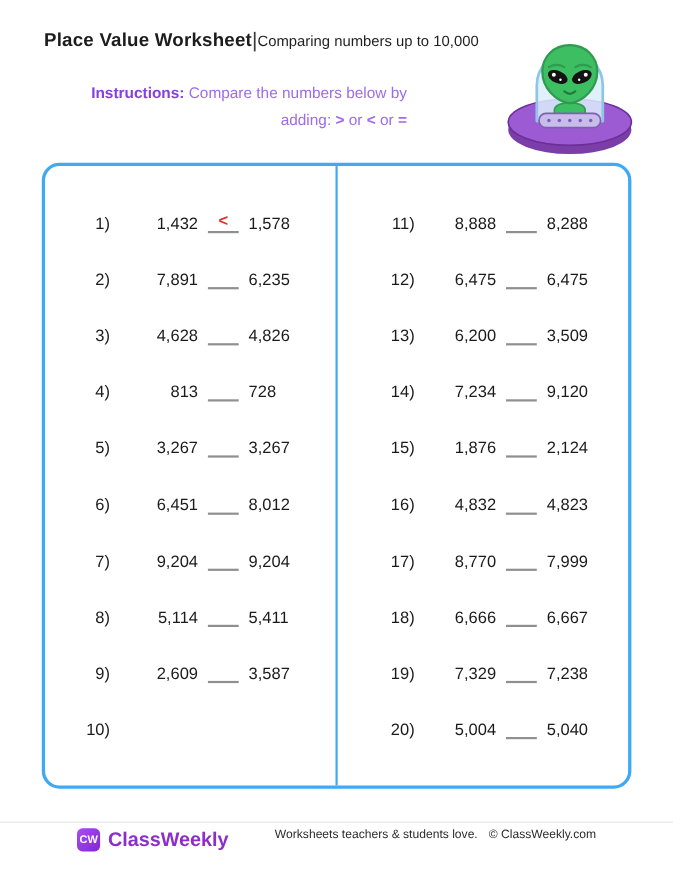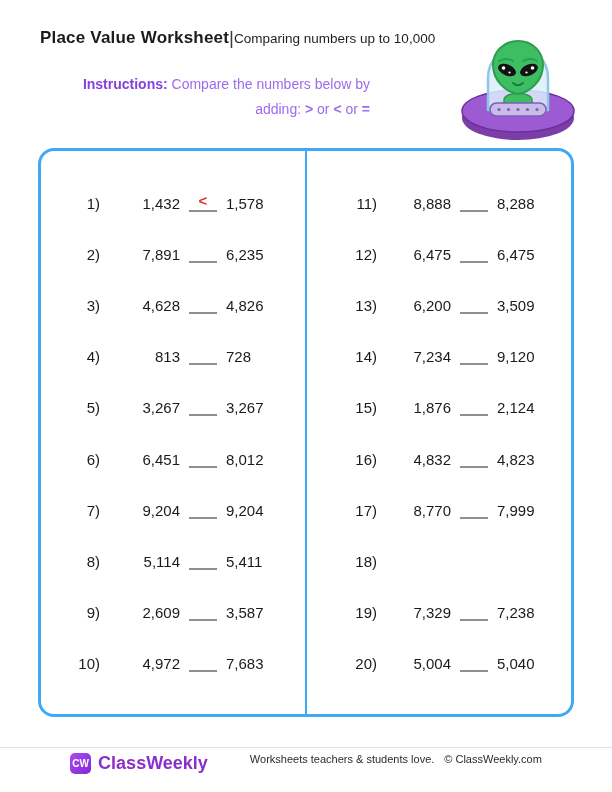--- a/index.html
+++ b/index.html
@@ -190,27 +190,20 @@
       <span class="operand">2,609</span>
       <span class="blank">
         
       </span>
       <span class="operand">3,587</span>
     </span>
   </div>
 
   <div class="problem-row">
     <span class="problem-number">10)</span>
-    <span class="expression">
-      <span class="operand">4,972</span>
-      <span class="blank">
-        
-      </span>
-      <span class="operand">7,683</span>
-    </span>
   </div>
 </div>
     <div class="col col-right" id="col-right">
   <div class="problem-row">
     <span class="problem-number">11)</span>
     <span class="expression">
       <span class="operand">8,888</span>
       <span class="blank">
         
       </span>
@@ -279,20 +272,27 @@
       <span class="operand">8,770</span>
       <span class="blank">
         
       </span>
       <span class="operand">7,999</span>
     </span>
   </div>
 
   <div class="problem-row">
     <span class="problem-number">18)</span>
+    <span class="expression">
+      <span class="operand">6,666</span>
+      <span class="blank">
+        
+      </span>
+      <span class="operand">6,667</span>
+    </span>
   </div>
 
   <div class="problem-row">
     <span class="problem-number">19)</span>
     <span class="expression">
       <span class="operand">7,329</span>
       <span class="blank">
         
       </span>
       <span class="operand">7,238</span>

